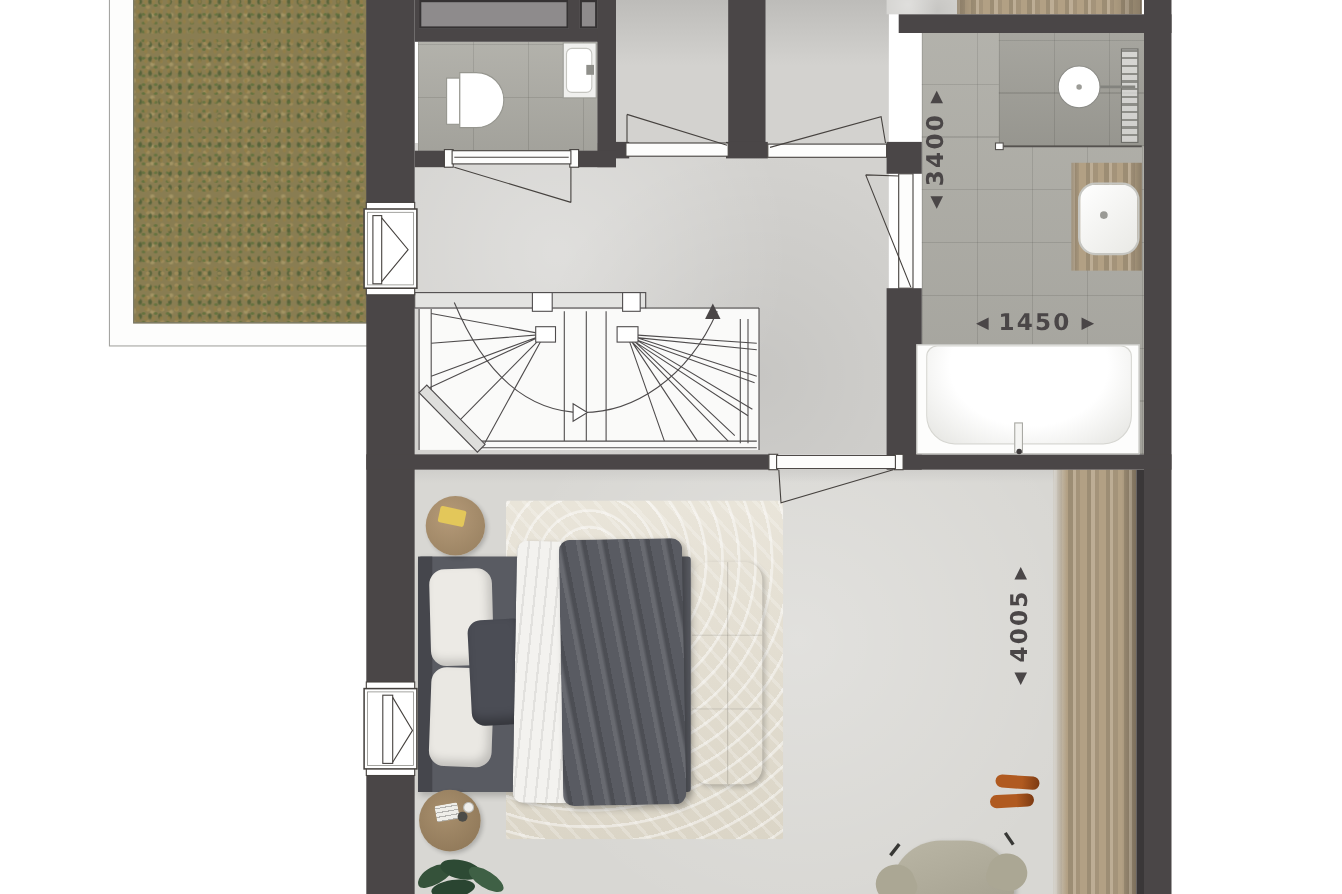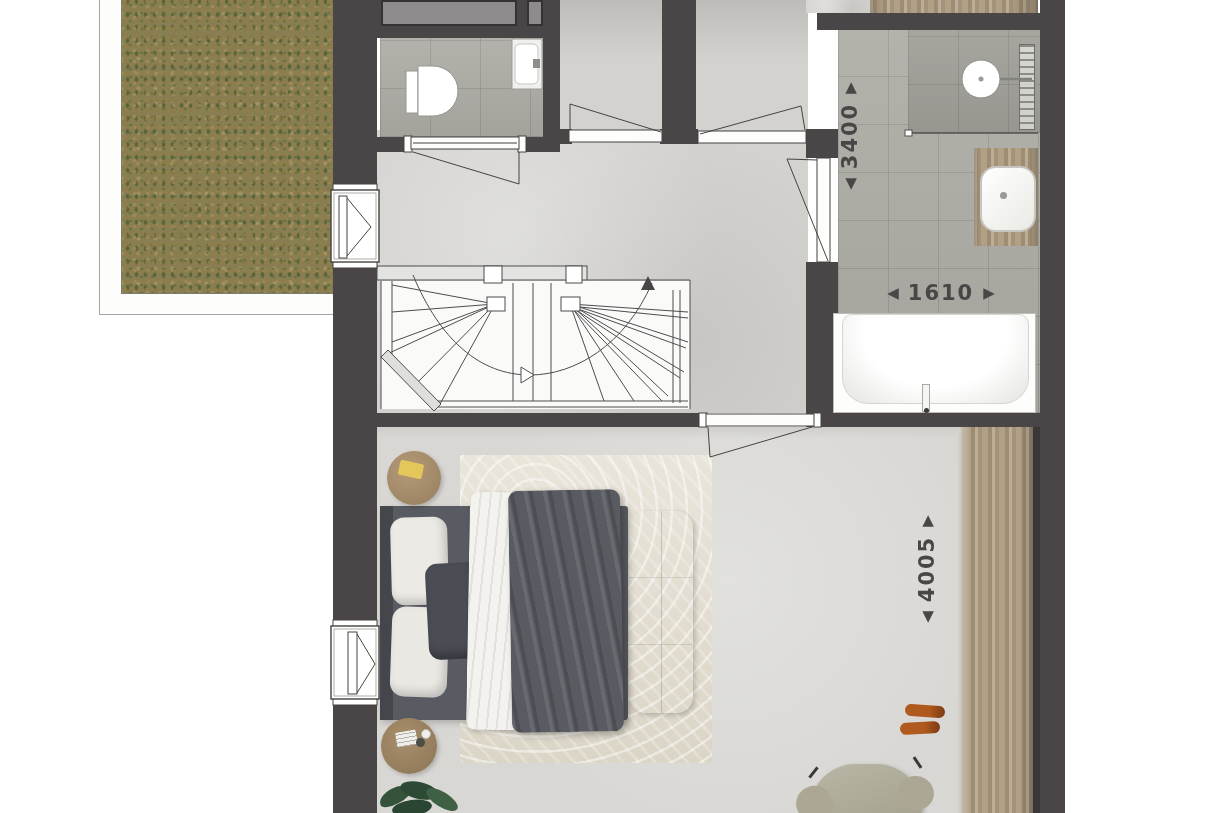--- a/index.html
+++ b/index.html
@@ -246,21 +246,21 @@
     </g>
   </svg>
 
   <div class="dim vert" style="left:790px;top:123px;width:120px;height:26px">
     <span class="arr">◀</span>
     <span>3400</span>
     <span class="arr">▶</span>
   </div>
   <div class="dim" style="left:881px;top:280px;width:120px;height:26px">
     <span class="arr">◀</span>
-    <span>1610</span>
+    <span>1450</span>
     <span class="arr">▶</span>
   </div>
   <div class="dim vert" style="left:867px;top:556px;width:120px;height:26px">
     <span class="arr">◀</span>
     <span>4005</span>
     <span class="arr">▶</span>
   </div>
 </div>
 
 </body></html>

